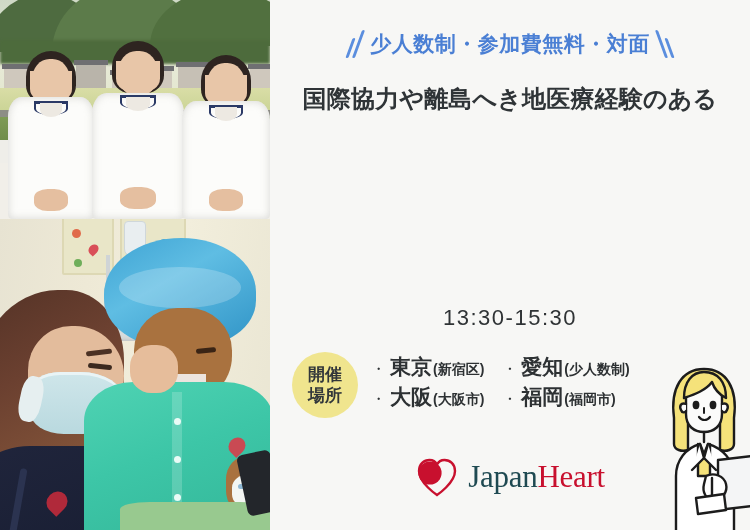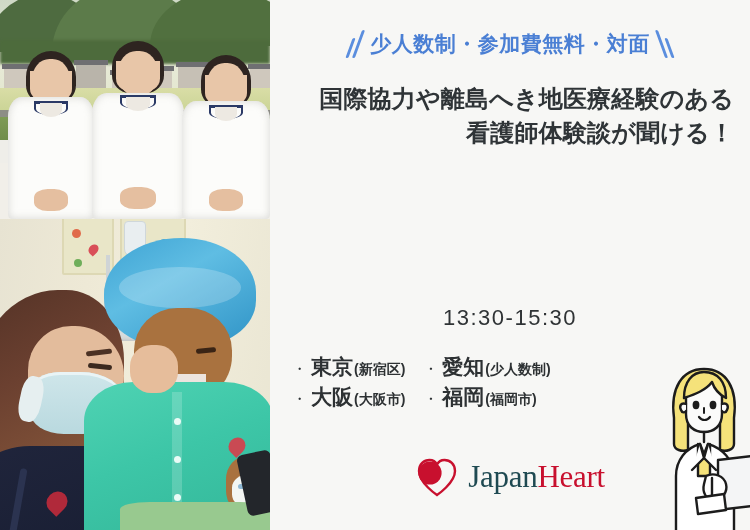--- a/index.html
+++ b/index.html
@@ -93,21 +93,21 @@
   .tagline { position:absolute; top:30px; left:0; right:0; display:flex; align-items:center; justify-content:center; gap:10px; }
   .slashes { display:flex; gap:5px; }
   .slashes i { display:block; width:3px; height:26px; background:#5b8ede; border-radius:2px; }
   .slashes.left i:nth-child(1) { transform:skewX(-20deg); height:20px; align-self:flex-end; }
   .slashes.left i:nth-child(2) { transform:skewX(-20deg); height:28px; }
   .slashes.right i:nth-child(1) { transform:skewX(20deg); height:28px; }
   .slashes.right i:nth-child(2) { transform:skewX(20deg); height:20px; align-self:flex-end; }
   .tagline-text { font-size:21px; font-weight:bold; color:#4a7fd4; letter-spacing:.5px; white-space:nowrap; }
 
   
-  .headline { position:absolute; top:82px; left:0; right:16px; text-align:right; color:#2f3437;
+  .headline { position:absolute; top:82px; left:0; right:0; text-align:center; color:#2f3437;
               font-size:24px; font-weight:bold; line-height:1.42; letter-spacing:.2px; }
 
   
   .titlewrap { position:absolute; top:163px; left:0; right:0; height:72px; }
   .title-hl { position:absolute; left:32px; right:32px; top:40px; height:26px; background:#d4e6f2; }
   .big-title { position:absolute; inset:0; display:flex; align-items:center; justify-content:center;
                font-size:54px; font-weight:bold; color:#6c9bee; letter-spacing:1px; }
 
   
   .dateline { position:absolute; top:250px; left:0; right:0; display:flex; align-items:baseline; justify-content:center; color:#2d3133; }
@@ -263,27 +263,30 @@
         </span>
       <span class="tagline-text">少人数制・参加費無料・対面</span>
       <span class="slashes right">
           <i></i>
           <i></i>
         </span>
     </div>
 
     <div class="headline">
       <div>国際協力や離島へき地医療経験のある</div>
-      <div>看護師体験談が聞ける！</div>
     </div>
 
 
     <div class="timeline">13:30-15:30</div>
 
     <div class="venue">
+      <div class="venue-badge">
+        <span>開催</span>
+        <span>場所</span>
+      </div>
       <div class="venue-right">
         <div class="city-grid">
           <div class="city">
             <span class="dot">・</span>
             <span class="name">東京</span>
             <span class="sub">(新宿区)</span>
           </div>
           <div class="city">
             <span class="dot">・</span>
             <span class="name">愛知</span>

